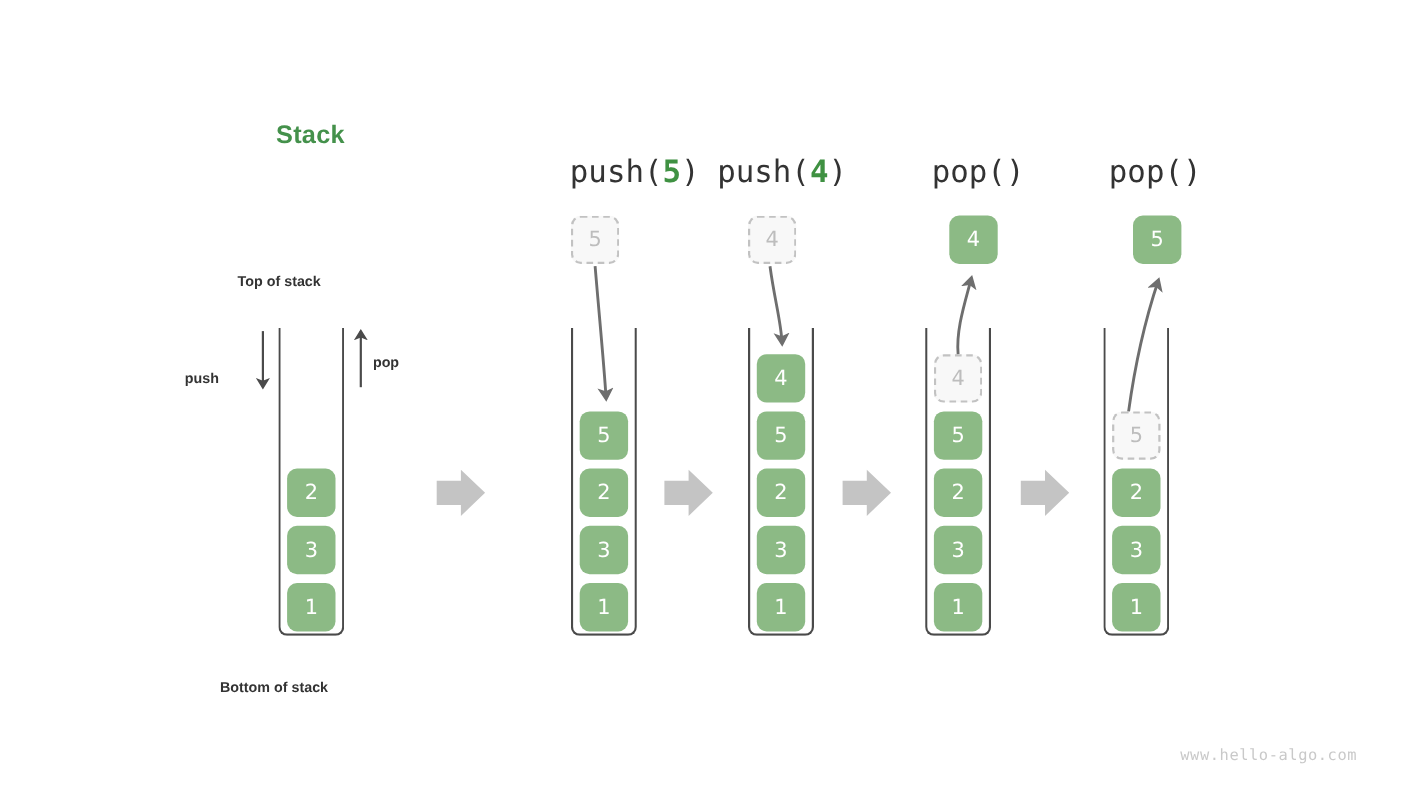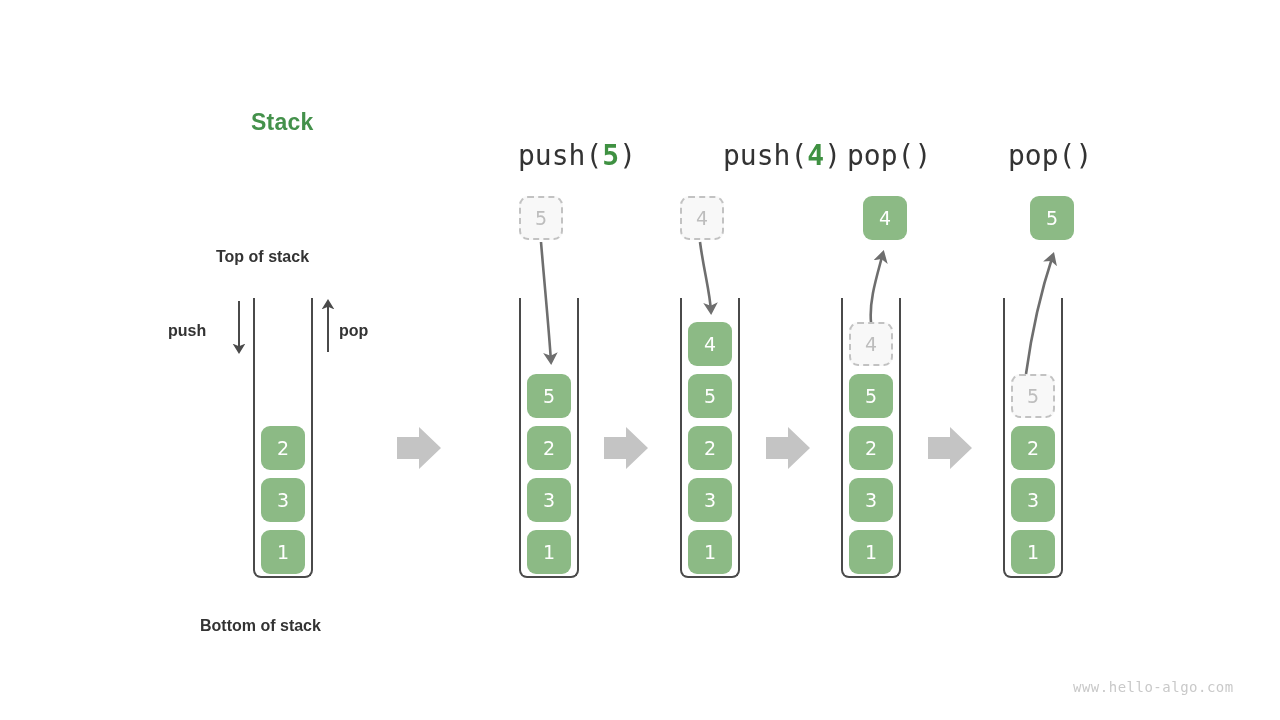--- a/index.html
+++ b/index.html
@@ -28,21 +28,21 @@
 
   
   .stack-title {
     font-size: 23px;
     font-weight: bold;
     color: #44914b;
     letter-spacing: 0.2px;
     white-space: nowrap;
   }
   .bold-label {
-    font-size: 16px;
+    font-size: 13px;
     font-weight: bold;
     color: #333333;
     white-space: nowrap;
   }
   .op-label {
     font-family: "DejaVu Sans Mono", "Liberation Mono", monospace;
     font-size: 28px;
     color: #333333;
     white-space: nowrap;
     letter-spacing: 0px;
@@ -108,29 +108,29 @@
 <body>
 
 <div id="canvas">
 
   <div class="stack-title abs" style="left:251px; top:109px;">Stack</div>
 
   <div class="bold-label abs" style="left:216px; top:248px;">Top of stack</div>
 
   <div class="bold-label abs" style="left:200px; top:617px;">Bottom of stack</div>
 
-  <div class="bold-label abs" style="left:168px; top:322px;">push</div>
+  <div class="bold-label abs" style="left:168px; top:336px;">push</div>
 
   <div class="bold-label abs" style="left:339px; top:322px;">pop</div>
 
   <div class="op-label abs" style="left:518px; top:139px;">
     <span>push(</span><span class="arg">5</span><span>)</span>
   </div>
 
-  <div class="op-label abs" style="left:723px; top:139px;">
+  <div class="op-label abs" style="left:652px; top:139px;">
     <span>push(</span><span class="arg">4</span><span>)</span>
   </div>
 
   <div class="op-label abs" style="left:847px; top:139px;">
     <span>pop(</span><span class="arg"></span><span>)</span>
   </div>
 
   <div class="op-label abs" style="left:1008px; top:139px;">
     <span>pop(</span><span class="arg"></span><span>)</span>
   </div>

